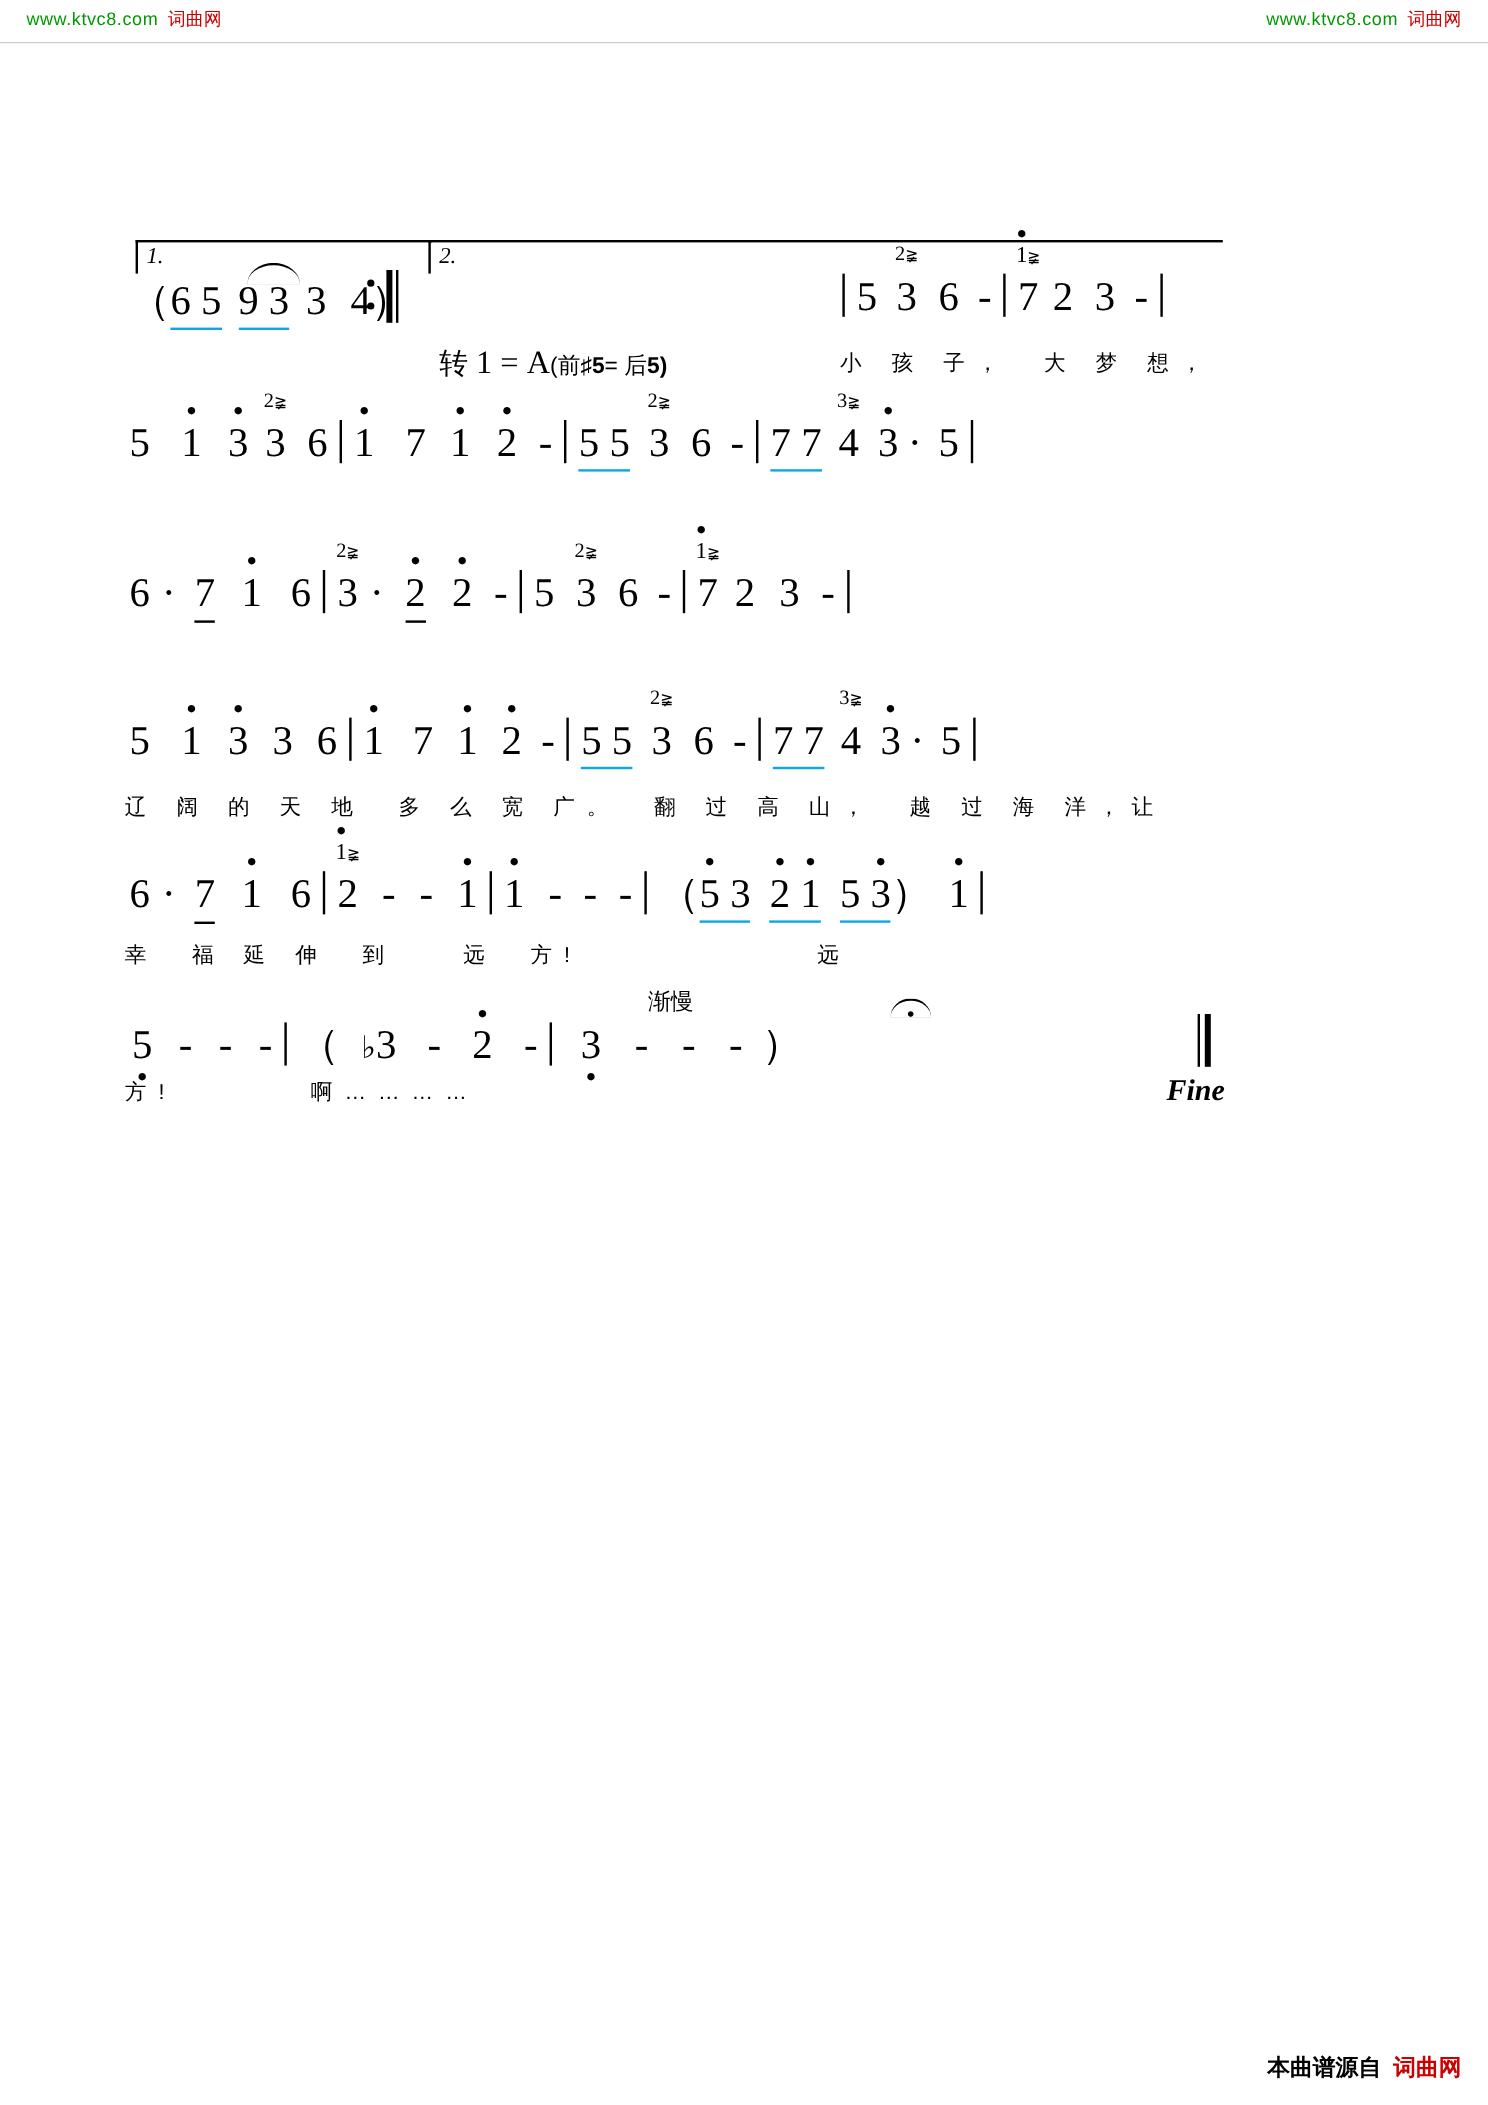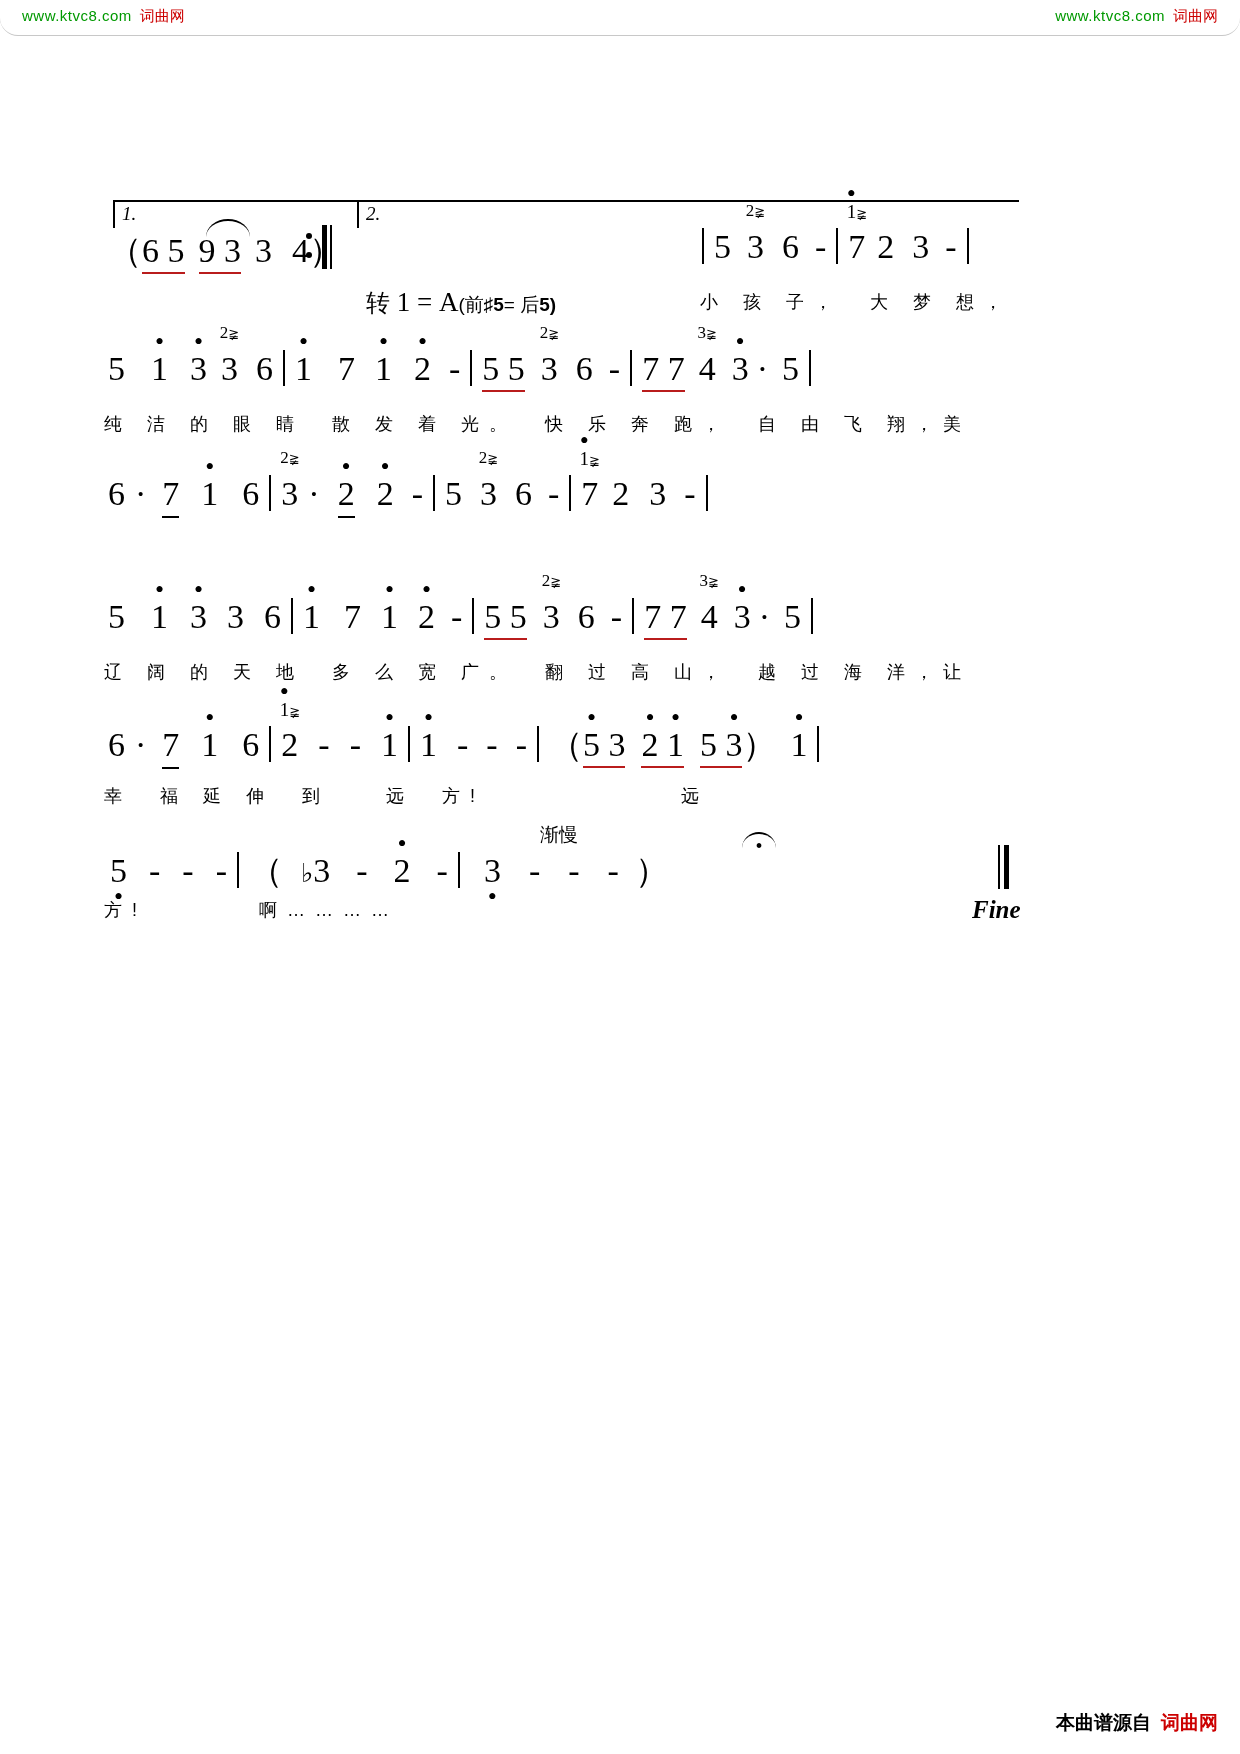--- a/index.html
+++ b/index.html
@@ -17,21 +17,20 @@
   }
 
   
   .topbar {
     position: absolute;
     top: 0; left: 0;
     width: 1240px;
     height: 36px;
     border-bottom: 1px solid #c8c8c8;
     box-sizing: border-box;
-    border-radius: 18px;
   }
   .wm {
     position: absolute;
     top: 7px;
     font-size: 15px;
     font-family: "Liberation Sans", sans-serif;
     white-space: nowrap;
   }
   .wm .url { color: #009900; letter-spacing: 0.5px; }
   .wm .cn  { color: #cc0000; margin-left: 8px; }
@@ -101,21 +100,21 @@
     transform: translateX(-50%);
     font-size: 17px;
     line-height: 1;
     white-space: nowrap;
   }
   .sup .sq { font-size: 13px; }
   
   .u1 { border-bottom: 2px solid #000; padding-bottom: 3px; }
   .beam {
     display: inline-block;
-    border-bottom: 2px solid #b91c1c;
+    border-bottom: 2px solid #0ea5e9;
     padding-bottom: 2px;
   }
   .beam2 {
     display: inline-block;
     border-bottom: 2px solid #000;
     padding-bottom: 5px;
     box-shadow: 0 3px 0 -1px #000;
   }
   .bar {
     display: inline-block;
@@ -237,21 +236,20 @@
   <div class="keychange" style="left:366px; top:287px;">
     <span>转</span>
     <span class="big">1 = A</span><span class="small">(前</span><span class="small" style="font-weight:bold">♯5</span><span class="small">= 后</span><span class="small" style="font-weight:bold">5)</span>
   </div>
 
   <div class="lyricline" style="left:700px; top:290px; letter-spacing:10px;">小 孩 子，　大 梦 想，</div>
 
   <div class="sysline" style="left:108px; top:350px;">
     <span class="n">5</span><span class="sp" style="width:26px"></span><span class="n dot-up">1</span><span class="sp" style="width:22px"></span><span class="n dot-up">3</span><span class="sp" style="width:14px"></span><span class="n"><span class="sup">2<span class="sq">≩</span></span>3</span><span class="sp" style="width:18px"></span><span class="n">6</span><span class="bar"></span><span class="n dot-up">1</span><span class="sp" style="width:26px"></span><span class="n">7</span><span class="sp" style="width:20px"></span><span class="n dot-up">1</span><span class="sp" style="width:22px"></span><span class="n dot-up">2</span><span class="sp" style="width:18px"></span><span class="n">-</span><span class="bar"></span><span class="beam">5 5</span><span class="sp" style="width:16px"></span><span class="n"><span class="sup">2<span class="sq">≩</span></span>3</span><span class="sp" style="width:18px"></span><span class="n">6</span><span class="sp" style="width:16px"></span><span class="n">-</span><span class="bar"></span><span class="beam">7 7</span><span class="sp" style="width:14px"></span><span class="n"><span class="sup">3<span class="sq">≩</span></span>4</span><span class="sp" style="width:16px"></span><span class="n dot-up">3</span><span class="sp" style="width:8px"></span><span class="n">·</span><span class="sp" style="width:14px"></span><span class="n">5</span><span class="bar"></span>
   </div>
-  <div class="lyricline" style="left:104px; top:412px; letter-spacing:10px;">纯 洁 的 眼 睛　散 发 着 光。　快 乐 奔 跑，　自 由 飞 翔，美</div>
 
   <div class="sysline" style="left:108px; top:475px;">
     <span class="n">6</span><span class="sp" style="width:10px"></span><span class="n">·</span><span class="sp" style="width:16px"></span><span class="n u1">7</span><span class="sp" style="width:22px"></span><span class="n dot-up">1</span><span class="sp" style="width:24px"></span><span class="n">6</span><span class="bar"></span><span class="n"><span class="sup">2<span class="sq">≩</span></span>3</span><span class="sp" style="width:10px"></span><span class="n">·</span><span class="sp" style="width:18px"></span><span class="n dot-up u1">2</span><span class="sp" style="width:22px"></span><span class="n dot-up">2</span><span class="sp" style="width:18px"></span><span class="n">-</span><span class="bar"></span><span class="n">5</span><span class="sp" style="width:18px"></span><span class="n"><span class="sup">2<span class="sq">≩</span></span>3</span><span class="sp" style="width:18px"></span><span class="n">6</span><span class="sp" style="width:16px"></span><span class="n">-</span><span class="bar"></span><span class="n"><span class="sup"><span class="n dot-up" style="font-size:19px">1</span><span class="sq">≩</span></span>7</span><span class="sp" style="width:14px"></span><span class="n">2</span><span class="sp" style="width:20px"></span><span class="n">3</span><span class="sp" style="width:18px"></span><span class="n">-</span><span class="bar"></span>
   </div>
 
   <div class="sysline" style="left:108px; top:598px;">
     <span class="n">5</span><span class="sp" style="width:26px"></span><span class="n dot-up">1</span><span class="sp" style="width:22px"></span><span class="n dot-up">3</span><span class="sp" style="width:20px"></span><span class="n">3</span><span class="sp" style="width:20px"></span><span class="n">6</span><span class="bar"></span><span class="n dot-up">1</span><span class="sp" style="width:24px"></span><span class="n">7</span><span class="sp" style="width:20px"></span><span class="n dot-up">1</span><span class="sp" style="width:20px"></span><span class="n dot-up">2</span><span class="sp" style="width:16px"></span><span class="n">-</span><span class="bar"></span><span class="beam">5 5</span><span class="sp" style="width:16px"></span><span class="n"><span class="sup">2<span class="sq">≩</span></span>3</span><span class="sp" style="width:18px"></span><span class="n">6</span><span class="sp" style="width:16px"></span><span class="n">-</span><span class="bar"></span><span class="beam">7 7</span><span class="sp" style="width:14px"></span><span class="n"><span class="sup">3<span class="sq">≩</span></span>4</span><span class="sp" style="width:16px"></span><span class="n dot-up">3</span><span class="sp" style="width:8px"></span><span class="n">·</span><span class="sp" style="width:14px"></span><span class="n">5</span><span class="bar"></span>
   </div>
   <div class="lyricline" style="left:104px; top:660px; letter-spacing:10px;">辽 阔 的 天 地　多 么 宽 广。　翻 过 高 山，　越 过 海 洋，让</div>
 

